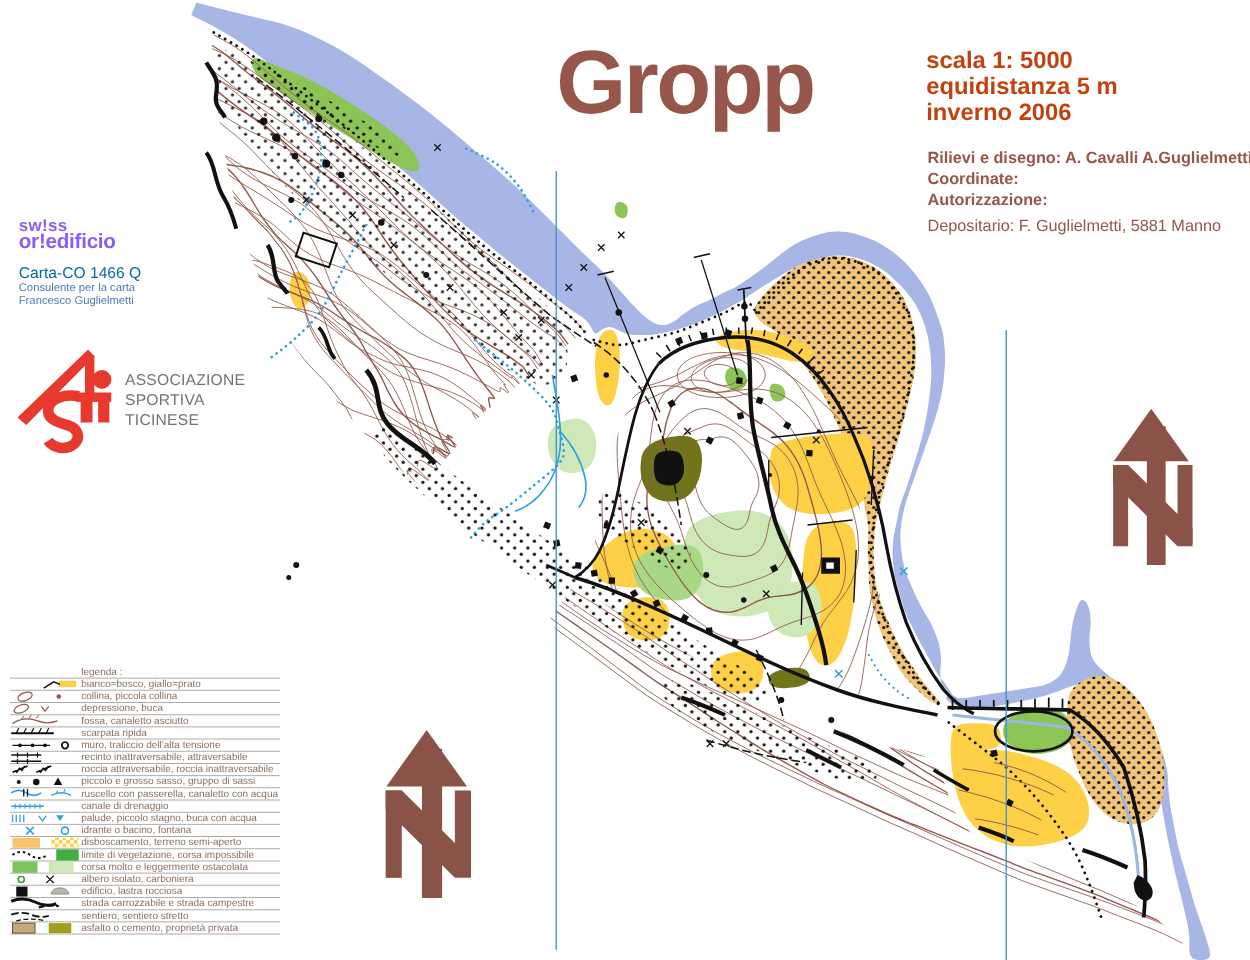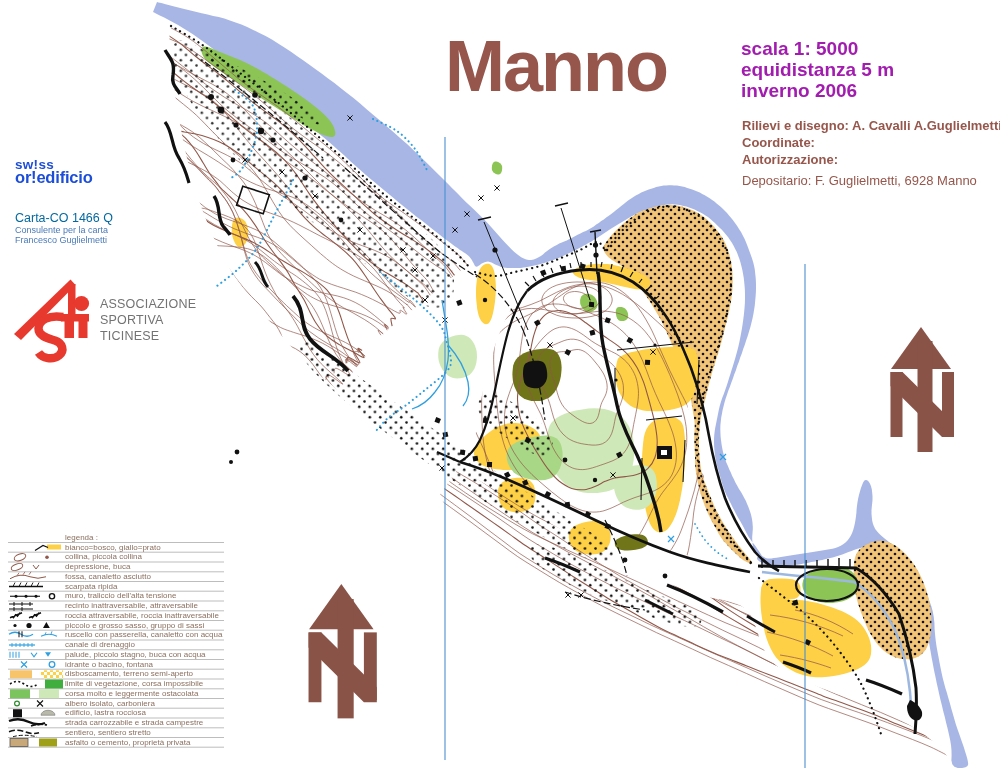--- a/index.html
+++ b/index.html
@@ -458,29 +458,29 @@
       <path d="M36,715.25 a7,5 0 0 1 14,0 Z" fill="#b9b9a9" stroke="#777" stroke-width="0.6"></path>
 <path d="M4,721.0 q10,-4 20,1 q8,4 16,1" stroke="#111" stroke-width="2.4" fill="none"></path>
       <path d="M26,726.0 q8,-3 16,-1" stroke="#111" stroke-width="1.8" fill="none" stroke-dasharray="5 2"></path>
 <path d="M4,731.75 q8,-3 16,0 q8,3 14,1" stroke="#111" stroke-width="1.5" fill="none" stroke-dasharray="6 2.5"></path>
       <path d="M8,736.75 q10,-3 24,0" stroke="#111" stroke-width="1" fill="none" stroke-dasharray="4 2"></path>
 <rect x="5" y="738.5" width="18" height="8" fill="#c8a878" stroke="#555" stroke-width="0.8"></rect>
       <rect x="34" y="738.5" width="18" height="8" fill="#a0a018"></rect>
 </svg>
 </div>
 
-<div class="abs" style="left:445px;top:25px;font-size:72px;font-weight:bold;color:#96564b;letter-spacing:-2px">Manno</div>
-
-<div class="abs" style="left:741px;top:38px;font-size:19px;font-weight:bold;color:#a21caf;line-height:21px">scala 1: 5000<br>equidistanza 5 m<br>inverno 2006</div>
+<div class="abs" style="left:445px;top:25px;font-size:72px;font-weight:bold;color:#96564b;letter-spacing:-2px">Gropp</div>
+
+<div class="abs" style="left:741px;top:38px;font-size:19px;font-weight:bold;color:#c2410c;line-height:21px">scala 1: 5000<br>equidistanza 5 m<br>inverno 2006</div>
 
 <div class="abs" style="left:742px;top:117px;font-size:13px;font-weight:bold;color:#96564b;line-height:17px">Rilievi e disegno: A. Cavalli A.Guglielmetti<br>Coordinate:<br>Autorizzazione:</div>
 
-<div class="abs" style="left:742px;top:173px;font-size:13px;color:#96564b">Depositario: F. Guglielmetti, 6928 Manno</div>
-
-<div class="abs" style="left:15px;top:158px;color:#1d4ed8;font-weight:bold;font-size:13.5px;line-height:13px;letter-spacing:0.3px">sw!ss<br><span style="font-size:16.5px;letter-spacing:-0.2px">or!edificio</span></div>
+<div class="abs" style="left:742px;top:173px;font-size:13px;color:#96564b">Depositario: F. Guglielmetti, 5881 Manno</div>
+
+<div class="abs" style="left:15px;top:174px;color:#8b5cf6;font-weight:bold;font-size:13.5px;line-height:13px;letter-spacing:0.3px">sw!ss<br><span style="font-size:16.5px;letter-spacing:-0.2px">or!edificio</span></div>
 
 <div class="abs" style="left:15px;top:211px;color:#0369a1;font-size:12.5px">Carta-CO 1466 Q</div>
 
 <div class="abs" style="left:15px;top:226px;color:#4a7ab8;font-size:9px;font-weight:normal;line-height:9.5px">Consulente per la carta<br>Francesco Guglielmetti</div>
 
 <div class="abs" style="left:5px;top:275px;width:95px;height:95px">
 <svg width="95" height="95" viewBox="0 0 95 95" xmlns="http://www.w3.org/2000/svg">
 <g fill="#e8392e">
 <path d="M65.5,4.5 L70.5,10 L16,65 L9,59 Z"></path>
 <rect x="63" y="9" width="7.5" height="31"></rect>

